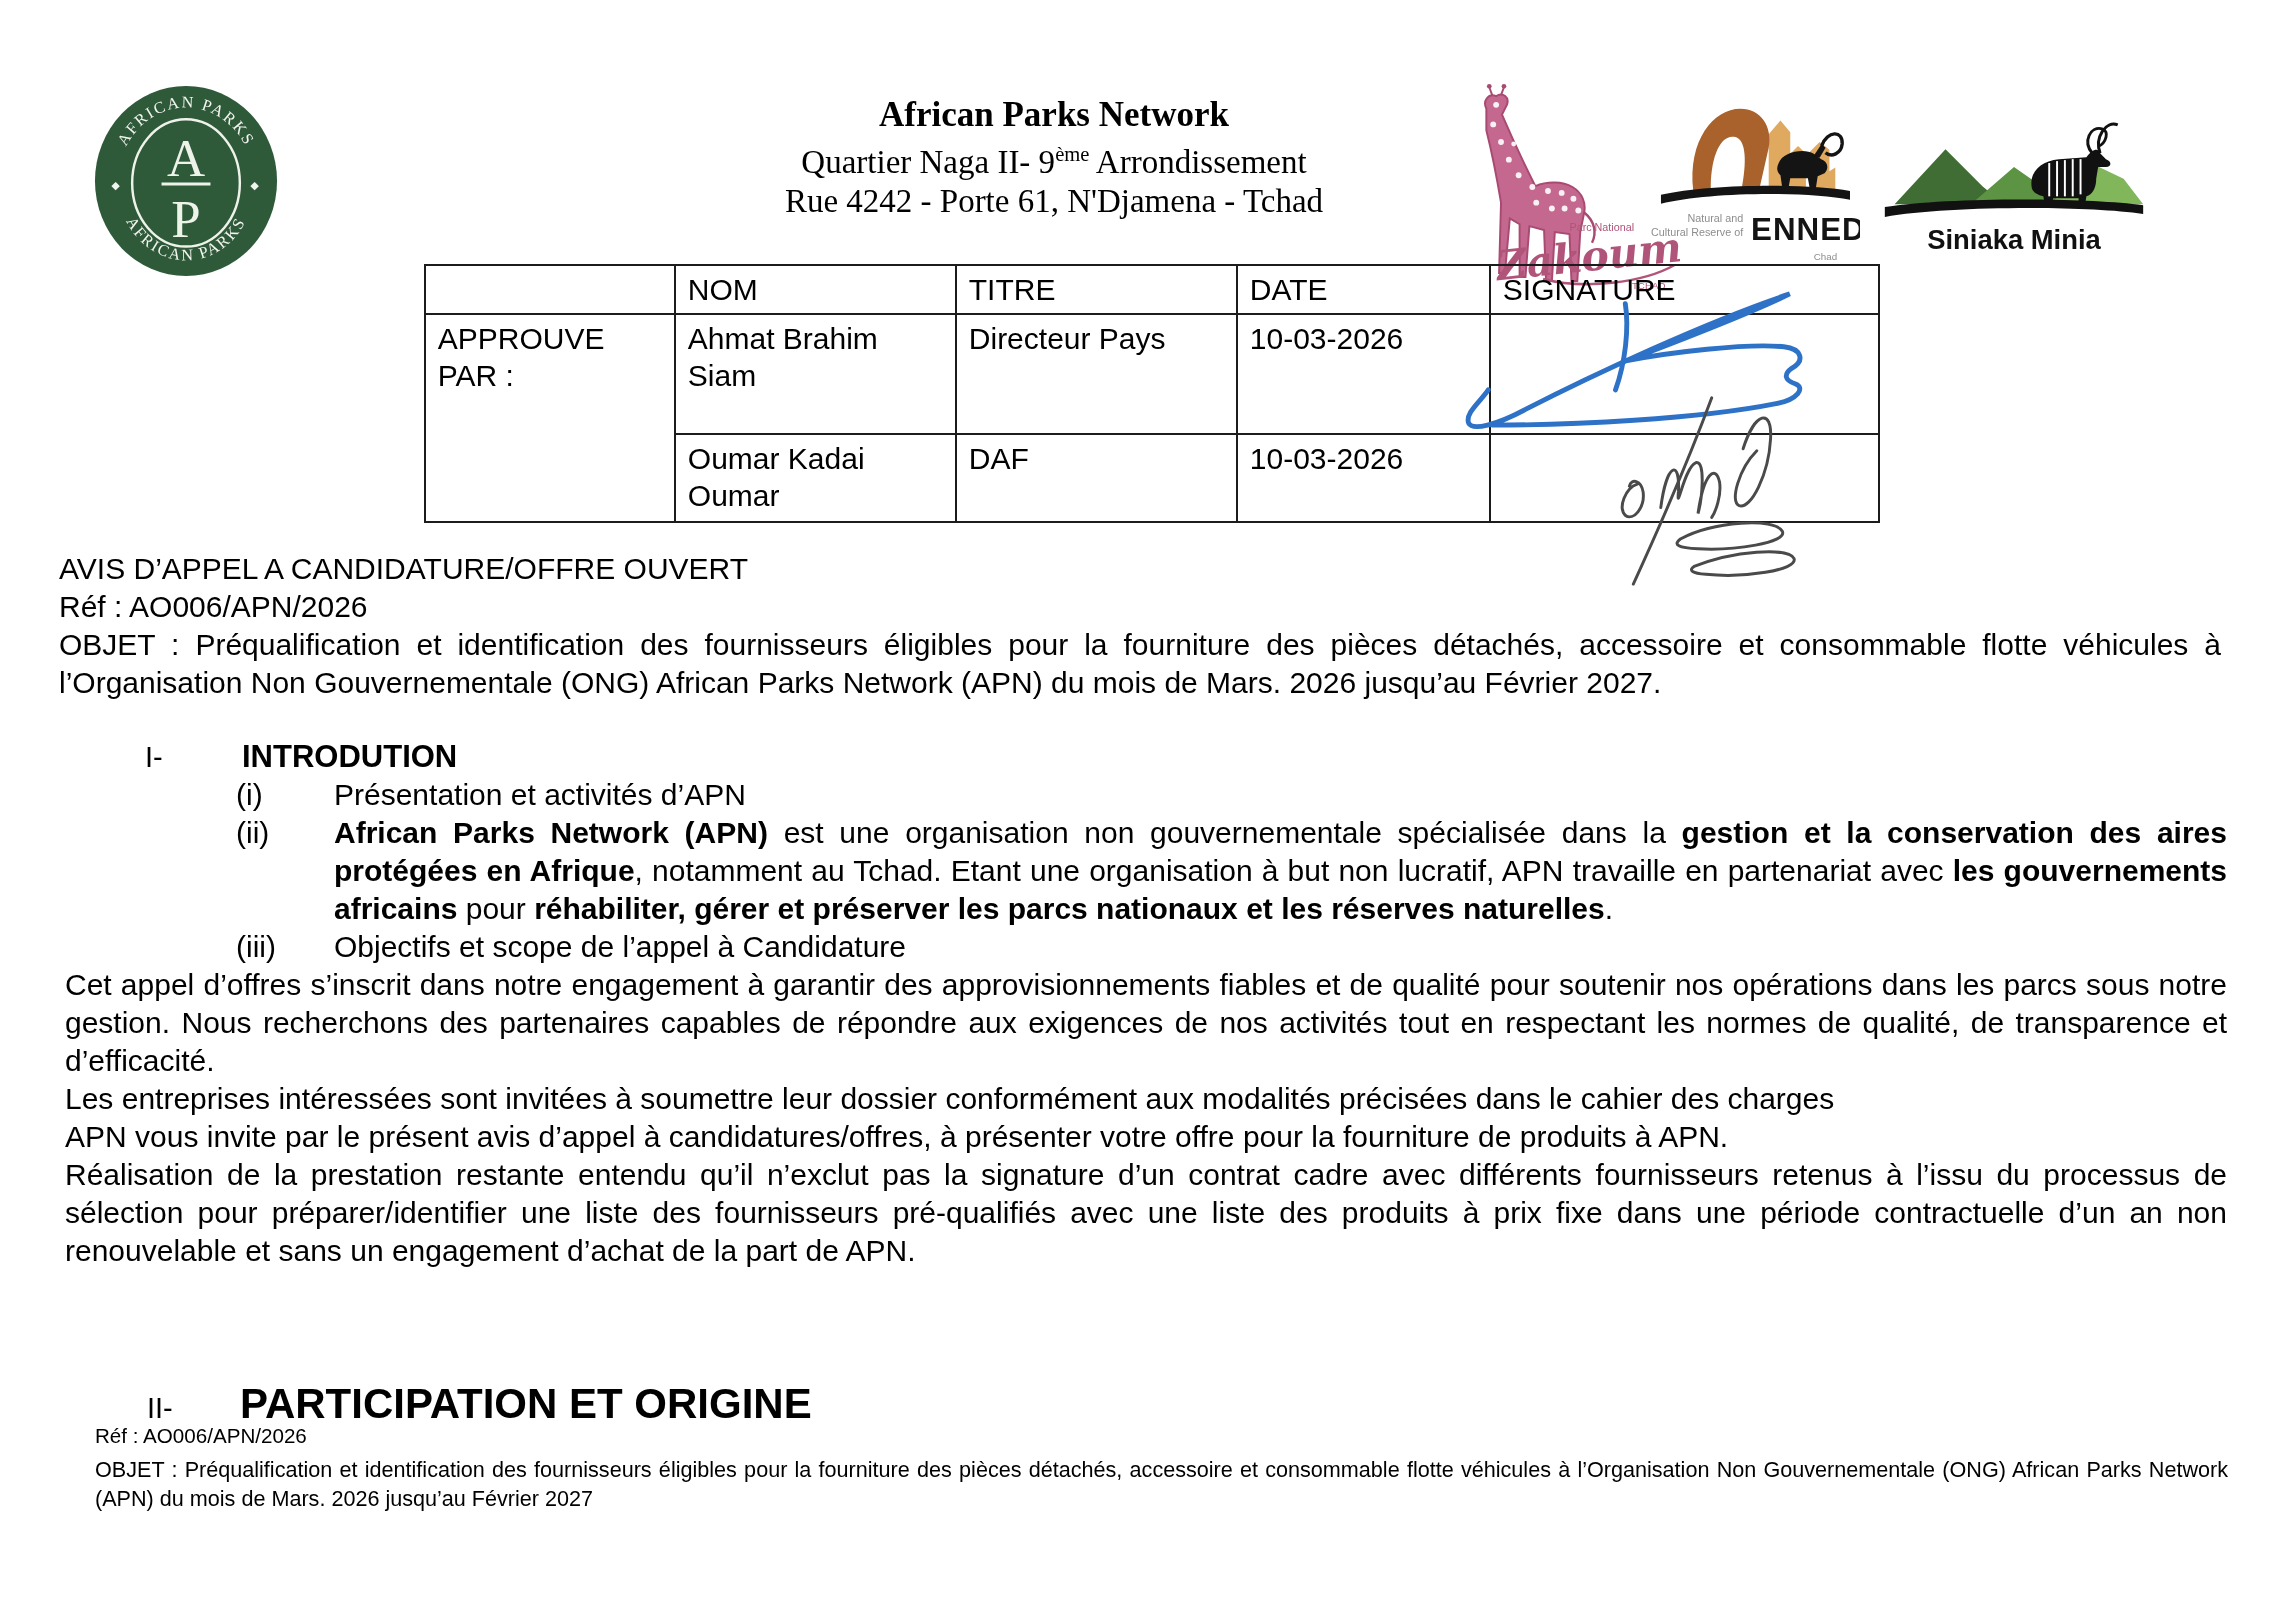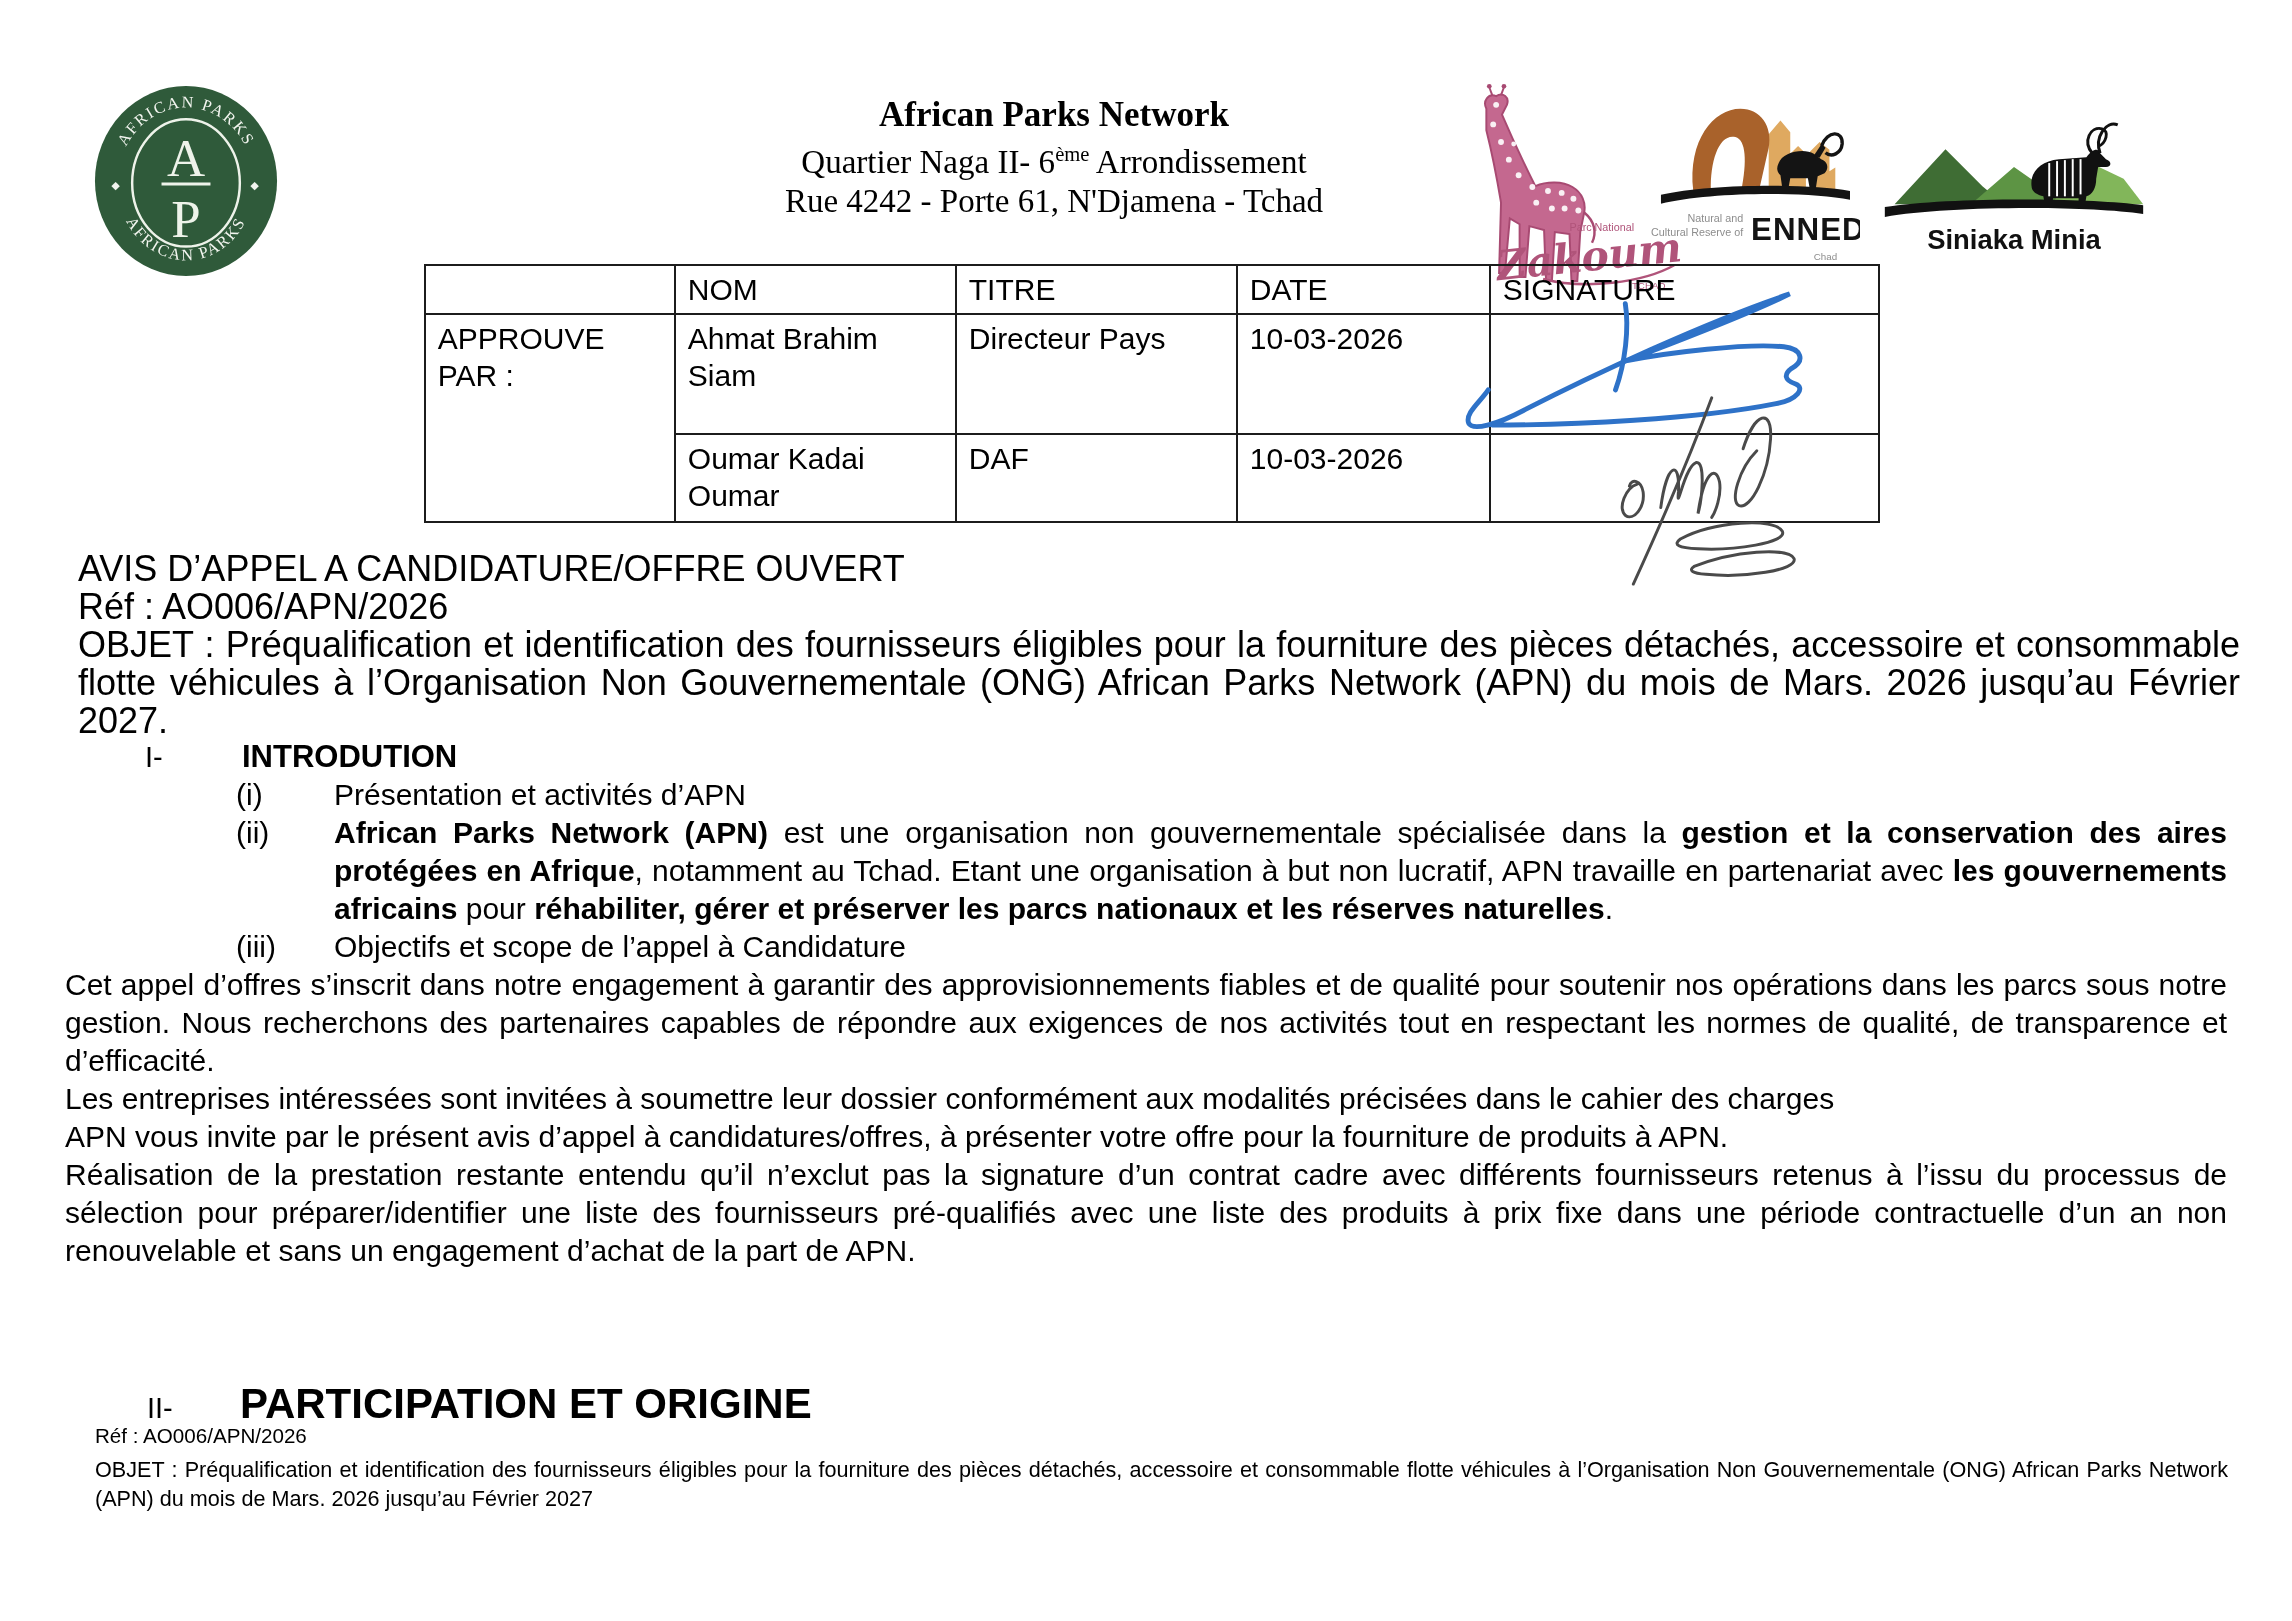--- a/index.html
+++ b/index.html
@@ -16,21 +16,21 @@
 
   
   table.approval{position:absolute;left:424px;top:264px;border-collapse:collapse;table-layout:fixed;}
   table.approval td,table.approval th{border:2px solid #1c1c1c;font-size:30px;font-weight:normal;
       text-align:left;vertical-align:top;padding:4.9px 11.8px;line-height:37px;background:transparent;}
   table.approval th{vertical-align:middle;}
   td.c-nom{padding-right:33px;}
   .sig-svg{position:absolute;pointer-events:none;}
 
   
-  .notice{position:absolute;left:78px;top:550px;width:2162px;font-size:36px;line-height:38px;}
+  .notice{position:absolute;left:59px;top:550px;width:2162px;font-size:30px;line-height:38px;}
   .notice .objet{text-align:justify;}
   .sections{position:absolute;left:65px;top:738px;width:2162px;font-size:30px;line-height:38px;}
   .sec-head{padding-left:80px;}
   .sec-head .num{display:inline-block;width:97px;font-size:29px;}
   .sec-head .head{font-weight:bold;font-size:31px;}
   .item{display:flex;padding-left:171px;}
   .item .marker{flex:0 0 98px;}
   .item .itext{flex:1;}
   .item .just{text-align:justify;}
   .b{font-weight:bold;}
@@ -68,21 +68,21 @@
     <text x="19" y="107" font-size="11" fill="#f2f5ef">◆</text>
     <text x="161" y="107" font-size="11" fill="#f2f5ef">◆</text>
     <ellipse cx="95" cy="101" rx="55" ry="65" fill="none" stroke="#eef3ea" stroke-width="2.5"></ellipse>
     <text x="95" y="94" text-anchor="middle" font-family="Liberation Serif, serif" font-size="54" fill="#eef3ea">A</text>
     <line x1="70" y1="102" x2="120" y2="102" stroke="#eef3ea" stroke-width="3"></line>
     <text x="95" y="156" text-anchor="middle" font-family="Liberation Serif, serif" font-size="54" fill="#eef3ea">P</text>
   </svg>
 
   <div class="hdr-center">
     <div class="hdr-org">African Parks Network</div>
-    <div class="hdr-line"><span>Quartier Naga II- 6</span><sup>ème</sup><span> Arrondissement</span></div>
+    <div class="hdr-line"><span>Quartier Naga II- 9</span><sup>ème</sup><span> Arrondissement</span></div>
     <div class="hdr-line">Rue 4242 - Porte 61, N'Djamena - Tchad</div>
   </div>
 
   <svg class="logo-abs" style="left:1457px;top:83px;" width="225" height="211" viewBox="0 0 230 215">
     <g>
       <path d="M30,26 C26,18 32,10 40,13 C47,9 54,14 51,22 L46,32
                C58,60 70,85 80,105 C92,100 108,100 118,106 C128,112 132,122 130,132
                L126,152 L123,202 L117,202 L115,154 L100,152 L97,202 L91,202 L89,150
                L74,146 L70,198 L64,198 L64,144 L54,138 L49,194 L43,194 L45,122
                C42,104 36,72 30,48 Z" fill="#c4688f" stroke="#a84a72" stroke-width="2"></path>

